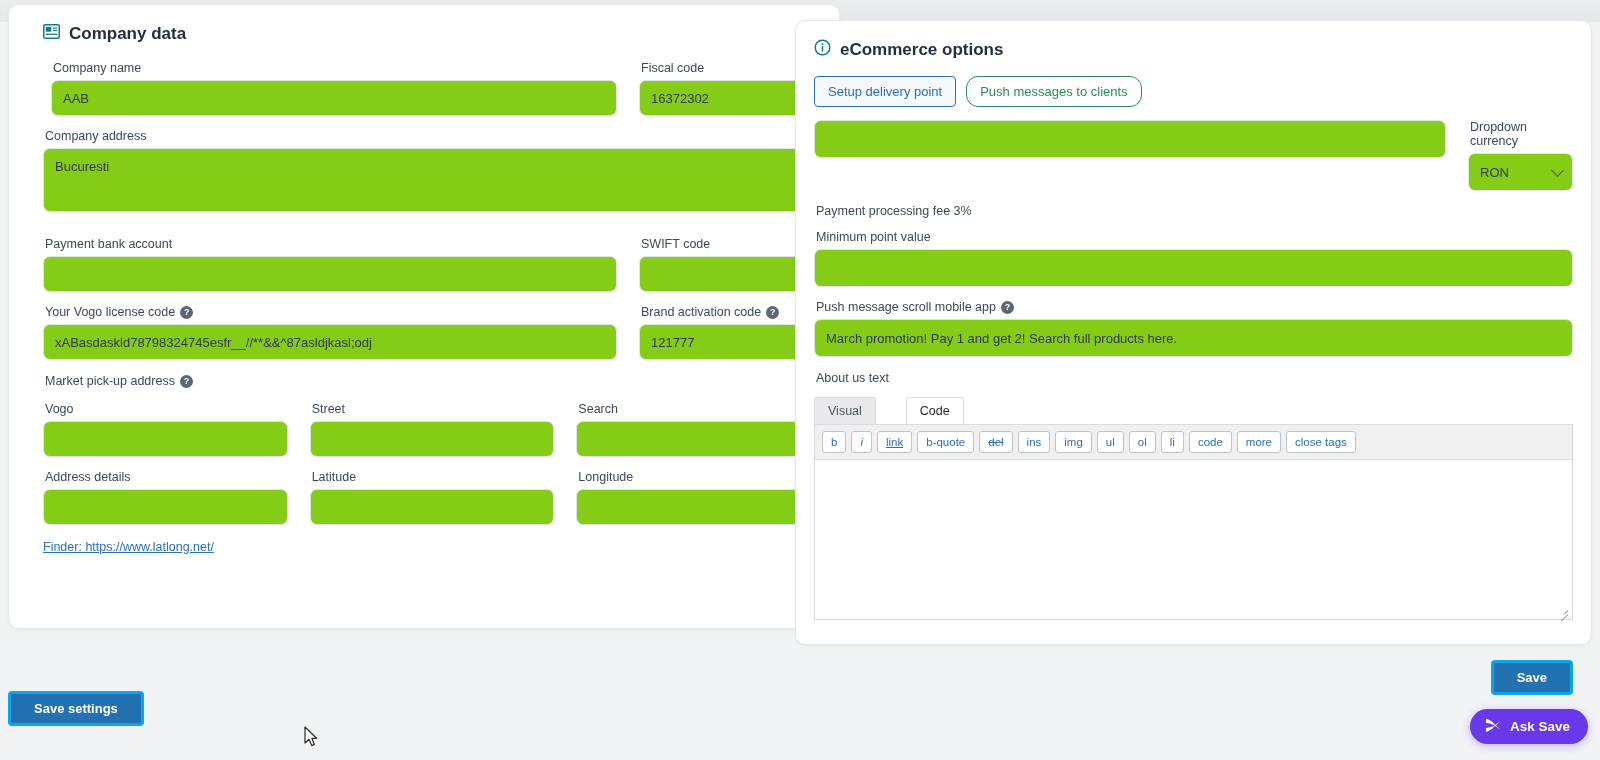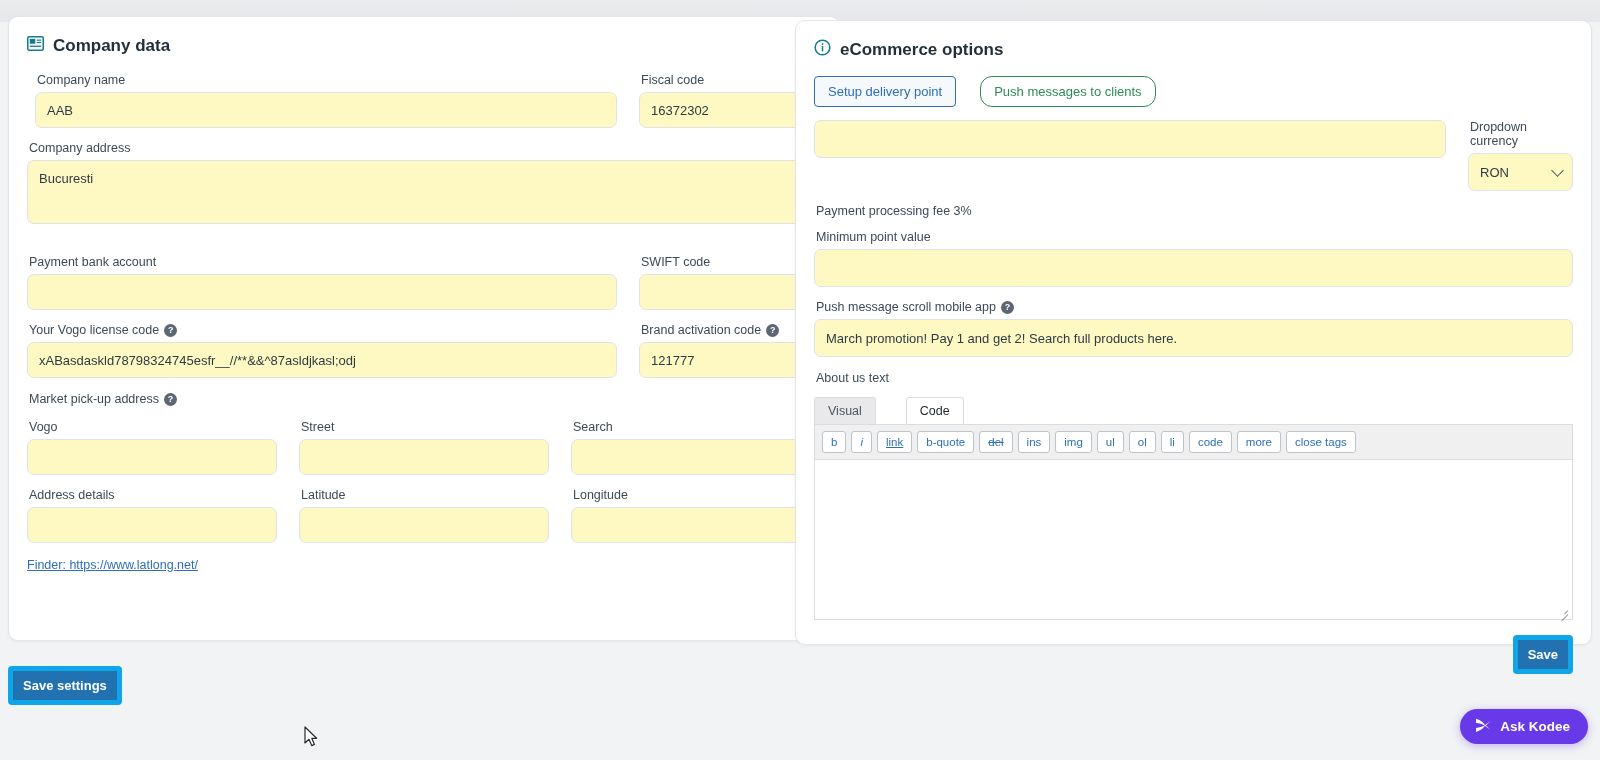--- a/index.html
+++ b/index.html
@@ -27,39 +27,39 @@
   }
 
   
   .card {
     position: absolute;
     background: #ffffff;
     border: 1px solid #e3e6ea;
     border-radius: 10px;
     box-shadow: 0 1px 3px rgba(16,24,40,.05);
   }
-  #company-card { left: 8px;  top: 16px; width: 832px; height: 625px; }
+  #company-card { left: 8px;  top: 4px; width: 832px; height: 625px; padding-left: 16px; }
   #ecommerce-card { left: 795px; top: 20px; width: 797px; height: 625px; }
 
   .card-title {
     display: flex; align-items: center; gap: 9px;
     font-size: 17px; font-weight: bold; color: #22303c;
     padding: 18px 0 0 18px;
   }
   .card-body { padding: 0 18px; }
 
   
   .lbl {
     font-size: 12.5px; color: #3c4a57; margin: 0 0 5px 2px;
     display: flex; align-items: center; gap: 5px;
   }
   .fld {
     width: 100%; height: 36px;
     border: 1px solid #dfe3e8; border-radius: 7px;
-    background: #fef9c3; font-family: "Liberation Sans", sans-serif;
+    background: #84cc16; font-family: "Liberation Sans", sans-serif;
     font-size: 13px; color: #2f3a45; padding: 0 11px; outline: none;
   }
   textarea.fld { padding-top: 9px; resize: none; line-height: 1.35; }
   .row { display: flex; gap: 22px; }
   .resize-grip{
     position:absolute; right:4px; bottom:3px; width:10px; height:10px;
     pointer-events:none;
   }
   .resize-grip i{position:absolute;right:0;background:#8a929b;height:1px;transform-origin:right center;}
   .resize-grip i:nth-child(1){bottom:1px;width:9px;transform:rotate(-45deg);}
@@ -81,23 +81,23 @@
     border: 1px solid #2e6fb7; color: #2e6fb7; background: #f6f9fc;
     border-radius: 4px; font-size: 13px; padding: 7px 13px;
     font-family: "Liberation Sans", sans-serif; cursor: pointer;
   }
   .btn-outline-green {
     border: 1px solid #2e8b57; color: #2e8b57; background: #fff;
     border-radius: 12px; font-size: 13px; padding: 7px 13px;
     font-family: "Liberation Sans", sans-serif; cursor: pointer;
   }
   .btn-primary {
-    background: #2271b1; border: 5px solid #0ea5e9; color: #fff;
-    border-radius: 4px; font-size: 13px; padding: 7px 10px; font-weight: bold;
-    font-family: "Liberation Sans", sans-serif; cursor: pointer;
+    background: #2271b1; border: 3px solid #0ea5e9; color: #fff;
+    border-radius: 4px; font-size: 13px; padding: 7px 23px; font-weight: bold;
+    font-family: "Liberation Sans", sans-serif; cursor: pointer; margin-top: 25px;
   }
 
   
   .select-wrap { position: relative; width: 100%; }
   select.fld { appearance: none; -webkit-appearance: none; padding-right: 30px; cursor: pointer; }
   .chev {
     position: absolute; right: 11px; top: 13px;
     width: 9px; height: 9px; border-right: 1.7px solid #4a5560;
     border-bottom: 1.7px solid #4a5560; transform: rotate(45deg);
     pointer-events: none;
@@ -182,21 +182,21 @@
         <div class="lbl">Company address</div>
         <div style="position:relative;">
           <textarea class="fld" style="height: 64px;">Bucuresti</textarea>
           <span class="resize-grip">
               <i></i>
               <i></i>
             </span>
         </div>
       </div>
 
-      <div class="row" style="margin-top:27px;">
+      <div class="row" style="margin-top:21px;">
         <div style="flex:1 1 0;">
           <div class="lbl">Payment bank account</div>
           <input class="fld" value="" style="">
         </div>
         <div style="flex:0 0 182px;">
           <div class="lbl">SWIFT code</div>
           <input class="fld" value="" style="">
         </div>
       </div>
 
@@ -266,21 +266,21 @@
           <circle cx="8" cy="8" r="6.9" fill="none" stroke="#117a8b" stroke-width="1.4"></circle>
           <rect x="7.3" y="6.6" width="1.4" height="5" fill="#117a8b"></rect>
           <rect x="7.3" y="4" width="1.4" height="1.6" fill="#117a8b"></rect>
         </svg>
       </span>
       <span>eCommerce options</span>
     </div>
 
     <div class="card-body">
 
-      <div style="display:flex; gap:24px; margin-top:15px;">
+      <div style="display:flex; gap:10px; margin-top:15px;">
         <button class="btn-outline-blue">Setup delivery point</button>
         <button class="btn-outline-green">Push messages to clients</button>
       </div>
 
       <div class="row" style="margin-top:13px;">
         <div style="flex:1 1 0;">
           <input class="fld" style="height: 38px;" value="">
         </div>
         <div style="flex:0 0 105px;">
           <div class="lbl">Dropdown currency</div>
@@ -348,21 +348,21 @@
   <button class="btn-primary" id="save-settings-btn">Save settings</button>
 
   <button id="ask-kodee">
     <span>
       <svg width="19" height="19" viewBox="0 0 20 20">
         <path d="M3.2 3.0 C8.5 4.6 11.4 7.2 12.9 10.2 C10.0 8.4 6.7 7.5 3.2 7.3 Z" fill="#ffffff"></path>
         <path d="M3.2 16.8 C8.5 15.2 11.4 12.6 12.9 9.6 C10.0 11.4 6.7 12.3 3.2 12.5 Z" fill="#ffffff"></path>
         <path d="M12.0 9.9 L18.4 5.3 L13.6 9.9 L18.4 14.5 Z" fill="#ffffff"></path>
       </svg>
     </span>
-    <span>Ask Kodee</span>
+    <span>Ask Save</span>
   </button>
 
   <span class="cursor">
     <svg width="15" height="22" viewBox="0 0 15 22">
       <path d="M1 1 L1 17 L5 13.3 L7.7 19.6 L10.4 18.4 L7.8 12.3 L12.6 12.3 Z" fill="#ffffff" stroke="#2b2b2b" stroke-width="1.2" stroke-linejoin="round"></path>
     </svg>
   </span>
 
 </div>
 

